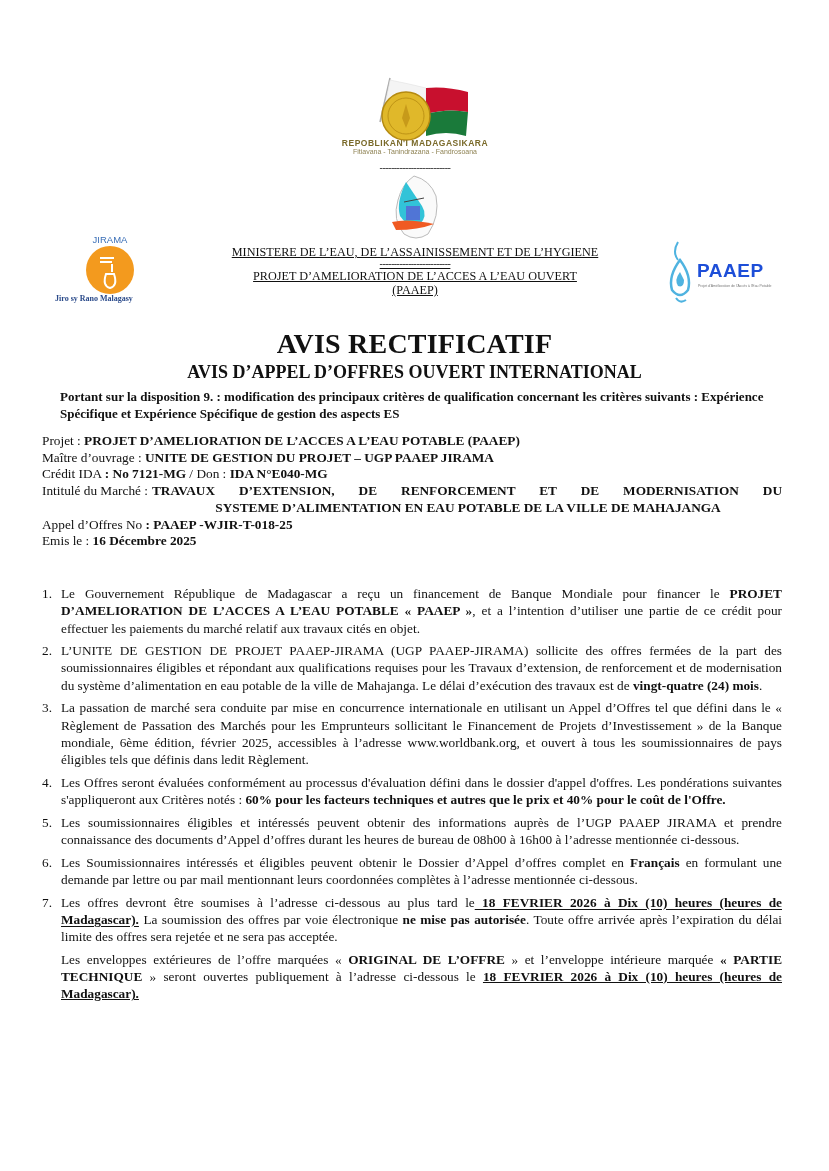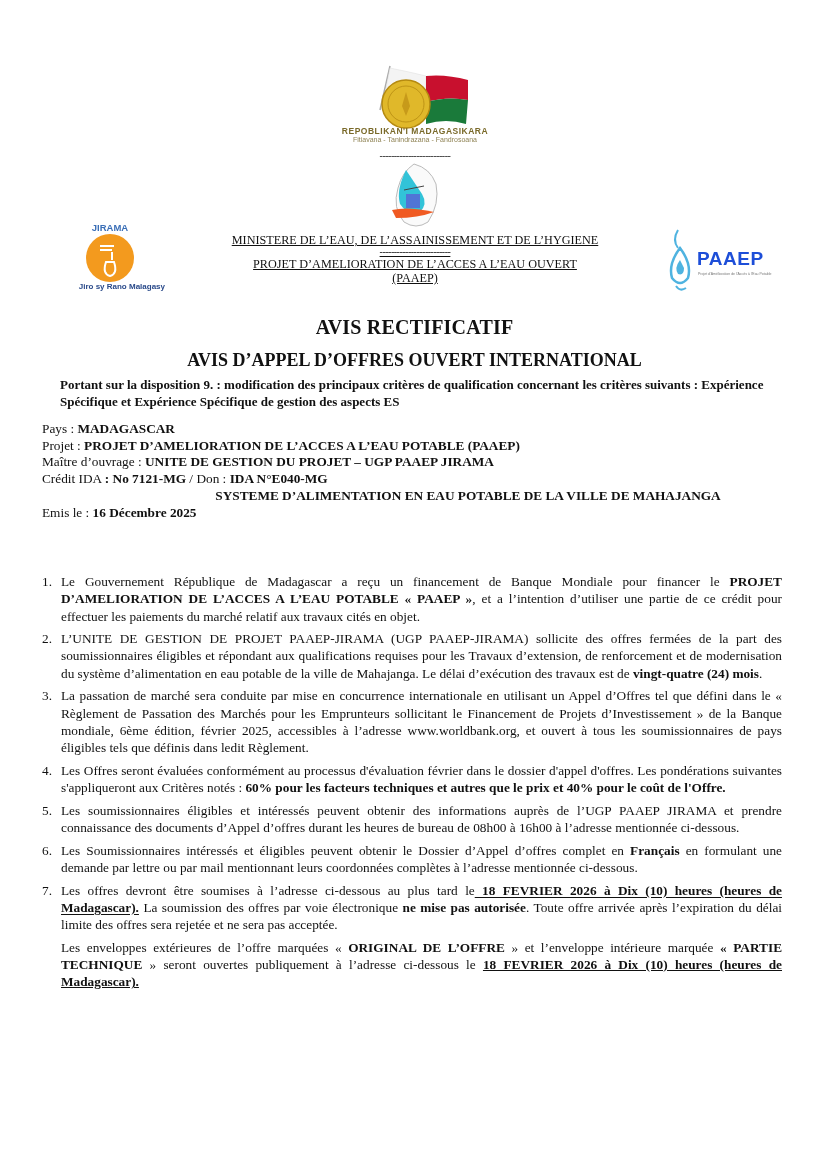--- a/index.html
+++ b/index.html
@@ -1,41 +1,41 @@
 <!DOCTYPE html>
 <html><head>
 <meta charset="utf-8">
 <style>
   html, body { margin: 0; padding: 0; background: #ffffff; }
   body { width: 829px; height: 1171px; position: relative; overflow: hidden; font-family: "Liberation Serif", "DejaVu Serif", serif; color: #111; }
 
-  .abs { position: absolute; }
+  .abs { position: absolute; margin-top: 12px; }
 
   
   .emblem { left: 318px; top: 62px; width: 190px; height: 95px; }
   .emblem-caption { left: 300px; top: 126px; width: 230px; text-align: center; font-family: "Liberation Sans", sans-serif; }
   .emblem-caption .l1 { font-size: 8.5px; font-weight: bold; color: #7a6a2a; letter-spacing: 0.5px; line-height: 10px; }
   .emblem-caption .l2 { font-size: 7px; color: #8f8354; line-height: 8px; }
   .dash1 { left: 340px; top: 151px; width: 150px; text-align: center; font-size: 10px; letter-spacing: -0.5px; line-height: 10px; color: #222; }
 
   .ministry-logo { left: 378px; top: 160px; width: 72px; height: 70px; }
 
   .jirama-logo { left: 55px; top: 220px; width: 110px; height: 78px; }
-  .jirama-title { position: absolute; left: 0; top: 2px; width: 100%; text-align: center; font-family: "Liberation Sans", sans-serif; font-size: 9.5px; font-weight: bold; color: #3b6fb7; }
-  .jirama-sub { position: absolute; left: 0; top: 62px; width: 100%; text-align: right; font-family: Liberation Sans, sans-serif; font-size: 8px; font-weight: bold; color: #2a4a8a; }
+  .jirama-title { position: absolute; left: 0; top: 2px; width: 100%; text-align: center; font-family: "Liberation Sans", sans-serif; font-size: 9.5px; font-weight: normal; color: #3b6fb7; }
+  .jirama-sub { position: absolute; left: 0; top: 62px; width: 100%; text-align: left; font-family: Liberation Serif, serif; font-size: 8px; font-weight: bold; color: #2a4a8a; }
 
   .paaep-logo { left: 662px; top: 224px; width: 100px; height: 72px; }
   .paaep-word { position: absolute; left: 35px; top: 24px; font-family: "Liberation Sans", sans-serif; font-size: 19px; font-weight: bold; color: #1d4ed8; letter-spacing: 0.5px; }
   .paaep-tiny { position: absolute; left: 36px; top: 48px; font-family: "Liberation Sans", sans-serif; font-size: 3.5px; color: #777; white-space: nowrap; }
 
   .ministry-text { left: 170px; top: 233px; width: 490px; text-align: center; font-size: 12.2px; line-height: 14px; text-decoration: underline; }
   .ministry-text .dash { font-size: 10px; line-height: 10px; letter-spacing: -0.5px; }
 
   
-  .t-main { left: 0; top: 316px; width: 829px; text-align: center; font-size: 20px; font-weight: bold; letter-spacing: 0.2px; }
+  .t-main { left: 0; top: 316px; width: 829px; text-align: center; font-size: 28px; font-weight: bold; letter-spacing: 0.2px; }
   .t-sub { left: 0; top: 350px; width: 829px; text-align: center; font-size: 18px; font-weight: bold; }
   .t-desc { left: 60px; top: 376px; width: 710px; text-align: left; font-size: 13px; font-weight: bold; line-height: 17px; }
 
   
   .meta { left: 42px; top: 421px; width: 740px; font-size: 13.3px; line-height: 16.7px; }
   .meta .row { white-space: nowrap; }
   .meta b { font-weight: bold; }
   .meta .marche { display: flex; }
   .meta .marche .lbl { white-space: nowrap; }
   .meta .marche .val { text-align: justify; text-align-last: justify; flex: 1; font-weight: bold; padding-left: 4px; }
@@ -106,44 +106,48 @@
   <div class="dash">-------------------------</div>
   <div>PROJET D’AMELIORATION DE L’ACCES A L’EAU OUVERT</div>
   <div>(PAAEP)</div>
 </div>
 
 <div class="abs t-main">AVIS RECTIFICATIF</div>
 <div class="abs t-sub">AVIS D’APPEL D’OFFRES OUVERT INTERNATIONAL</div>
 <div class="abs t-desc">Portant sur la disposition 9. : modification des principaux critères de qualification concernant les critères suivants : Expérience Spécifique et Expérience Spécifique de gestion des aspects ES</div>
 
 <div class="abs meta">
-  <div class="row"><span>Pays : </span><b>MADAGASCAR</b></div>
   <div class="row"><span>Projet : </span><b>PROJET D’AMELIORATION DE L’ACCES A L’EAU POTABLE (PAAEP)</b></div>
   <div class="row"><span>Maître d’ouvrage : </span><b>UNITE DE GESTION DU PROJET – UGP PAAEP JIRAMA</b></div>
   <div class="row"><span>Crédit IDA </span><b>: No 7121-MG</b><span> / Don : </span><b>IDA N°E040-MG</b></div>
+  <div class="marche">
+      <span class="lbl">Intitulé du Marché : </span>
+      <span class="val">TRAVAUX D’EXTENSION, DE RENFORCEMENT ET DE MODERNISATION DU</span>
+    </div>
   <div class="cont">SYSTEME D’ALIMENTATION EN EAU POTABLE DE LA VILLE DE MAHAJANGA</div>
+  <div class="row"><span>Appel d’Offres No </span><b>: PAAEP -WJIR-T-018-25</b></div>
   <div class="row"><span>Emis le : </span><b>16 Décembre 2025</b></div>
 </div>
 
 <div class="abs list">
   <div class="item">
     <span class="num">1.</span>
     <span class="txt"><span>Le Gouvernement République de Madagascar a reçu un financement de Banque Mondiale pour financer le </span><b>PROJET D’AMELIORATION DE L’ACCES A L’EAU POTABLE « PAAEP »</b><span>, et a l’intention d’utiliser une partie de ce crédit pour effectuer les paiements du marché relatif aux travaux cités en objet.</span></span>
   </div>
   <div class="item">
     <span class="num">2.</span>
     <span class="txt"><span>L’UNITE DE GESTION DE PROJET PAAEP-JIRAMA (UGP PAAEP-JIRAMA) sollicite des offres fermées de la part des soumissionnaires éligibles et répondant aux qualifications requises pour les Travaux d’extension, de renforcement et de modernisation du système d’alimentation en eau potable de la ville de Mahajanga. Le délai d’exécution des travaux est de </span><b>vingt-quatre (24) mois</b><span>.</span></span>
   </div>
   <div class="item">
     <span class="num">3.</span>
     <span class="txt">La passation de marché sera conduite par mise en concurrence internationale en utilisant un Appel d’Offres tel que défini dans le « Règlement de Passation des Marchés pour les Emprunteurs sollicitant le Financement de Projets d’Investissement » de la Banque mondiale, 6ème édition, février 2025, accessibles à l’adresse www.worldbank.org, et ouvert à tous les soumissionnaires de pays éligibles tels que définis dans ledit Règlement.</span>
   </div>
   <div class="item">
     <span class="num">4.</span>
-    <span class="txt"><span>Les Offres seront évaluées conformément au processus d'évaluation février dans le dossier d'appel d'offres. Les pondérations suivantes s'appliqueront aux Critères notés : </span><b>60% pour les facteurs techniques et autres que le prix et 40% pour le coût de l'Offre.</b></span>
+    <span class="txt"><span>Les Offres seront évaluées conformément au processus d'évaluation défini dans le dossier d'appel d'offres. Les pondérations suivantes s'appliqueront aux Critères notés : </span><b>60% pour les facteurs techniques et autres que le prix et 40% pour le coût de l'Offre.</b></span>
   </div>
   <div class="item">
     <span class="num">5.</span>
     <span class="txt">Les soumissionnaires éligibles et intéressés peuvent obtenir des informations auprès de l’UGP PAAEP JIRAMA et prendre connaissance des documents d’Appel d’offres durant les heures de bureau de 08h00 à 16h00 à l’adresse mentionnée ci-dessous.</span>
   </div>
   <div class="item">
     <span class="num">6.</span>
     <span class="txt"><span>Les Soumissionnaires intéressés et éligibles peuvent obtenir le Dossier d’Appel d’offres complet en </span><b>Français</b><span> en formulant une demande par lettre ou par mail mentionnant leurs coordonnées complètes à l’adresse mentionnée ci-dessous.</span></span>
   </div>
   <div class="item">

